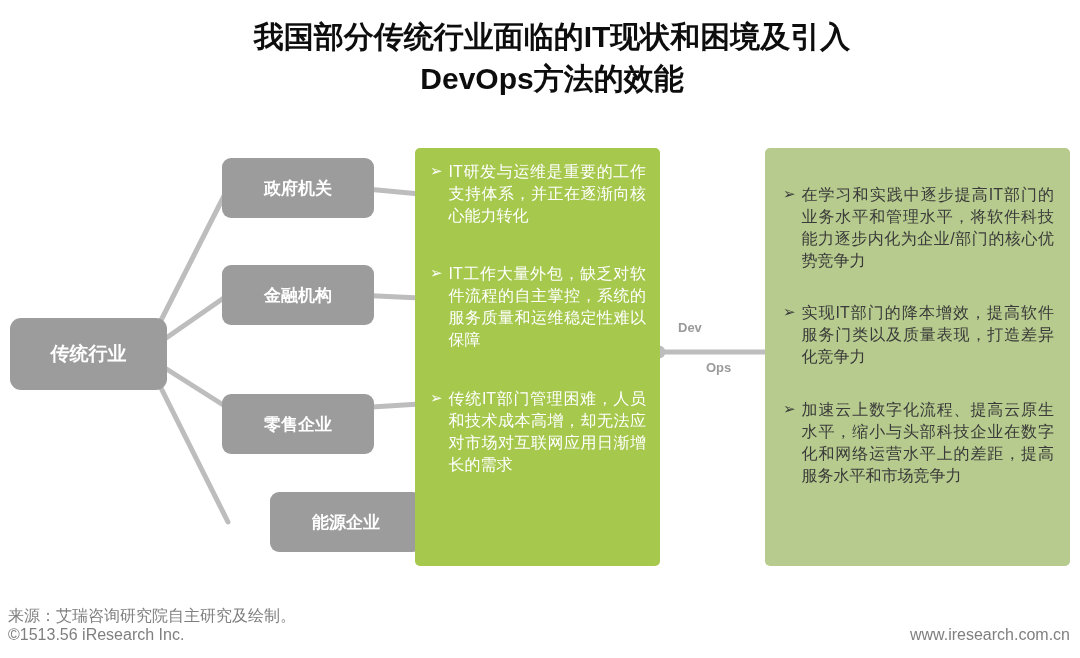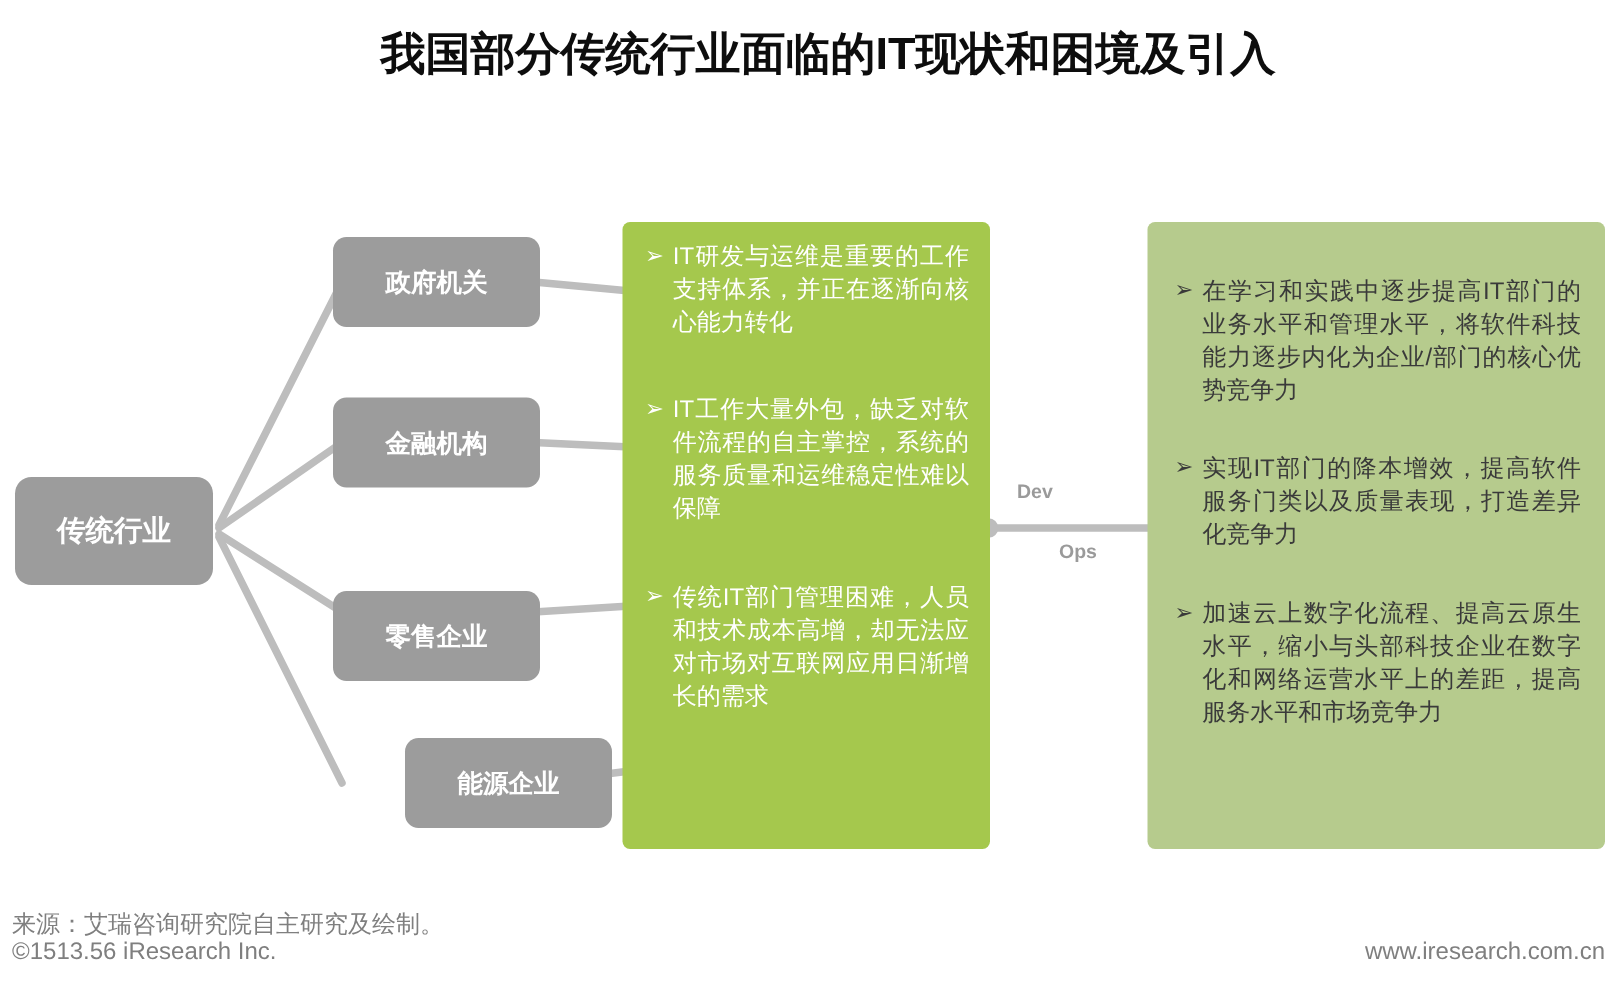--- a/index.html
+++ b/index.html
@@ -31,24 +31,24 @@
     position: absolute;
     background: #9c9c9c;
     color: #ffffff;
     font-weight: bold;
     display: flex; align-items: center; justify-content: center;
     border-radius: 9px;
     z-index: 1;
     text-align: center;
   }
   .root-node {
-    left: 10px; top: 318px; width: 132px; height: 72px;
+    left: 10px; top: 318px; width: 157px; height: 72px;
     font-size: 19px; border-radius: 11px;
   }
-  .industry { left: 222px; width: 138px; height: 60px; font-size: 17px; }
+  .industry { left: 222px; width: 152px; height: 60px; font-size: 17px; }
   .industry-0 { top: 158px; }
   .industry-1 { top: 265px; }
   .industry-2 { top: 378px; margin-top: 16px; }
   .industry-3 { top: 492px; margin-left: 48px; }
   .panel {
     position: absolute;
     top: 148px; height: 418px;
     border-radius: 5px;
     z-index: 1;
     display: flex; flex-direction: column;
@@ -96,20 +96,21 @@
     <line x1="356" y1="295" x2="420" y2="298"></line>
     <line x1="356" y1="408" x2="420" y2="404"></line>
     <line x1="356" y1="522" x2="420" y2="514"></line>
     <line x1="655" y1="352" x2="770" y2="352"></line>
   </g>
   <circle cx="659" cy="352" r="6.5" fill="#bdbdbd"></circle>
 </svg>
 
 <div class="title">
   <span>我国部分传统行业面临的IT现状和困境及引入</span>
+  <span>DevOps方法的效能</span>
 </div>
 
 <div class="node root-node">
   <span>传统行业</span>
 </div>
 
 <div class="node industry industry-0">
   <span>政府机关</span>
 </div>
 <div class="node industry industry-1">

